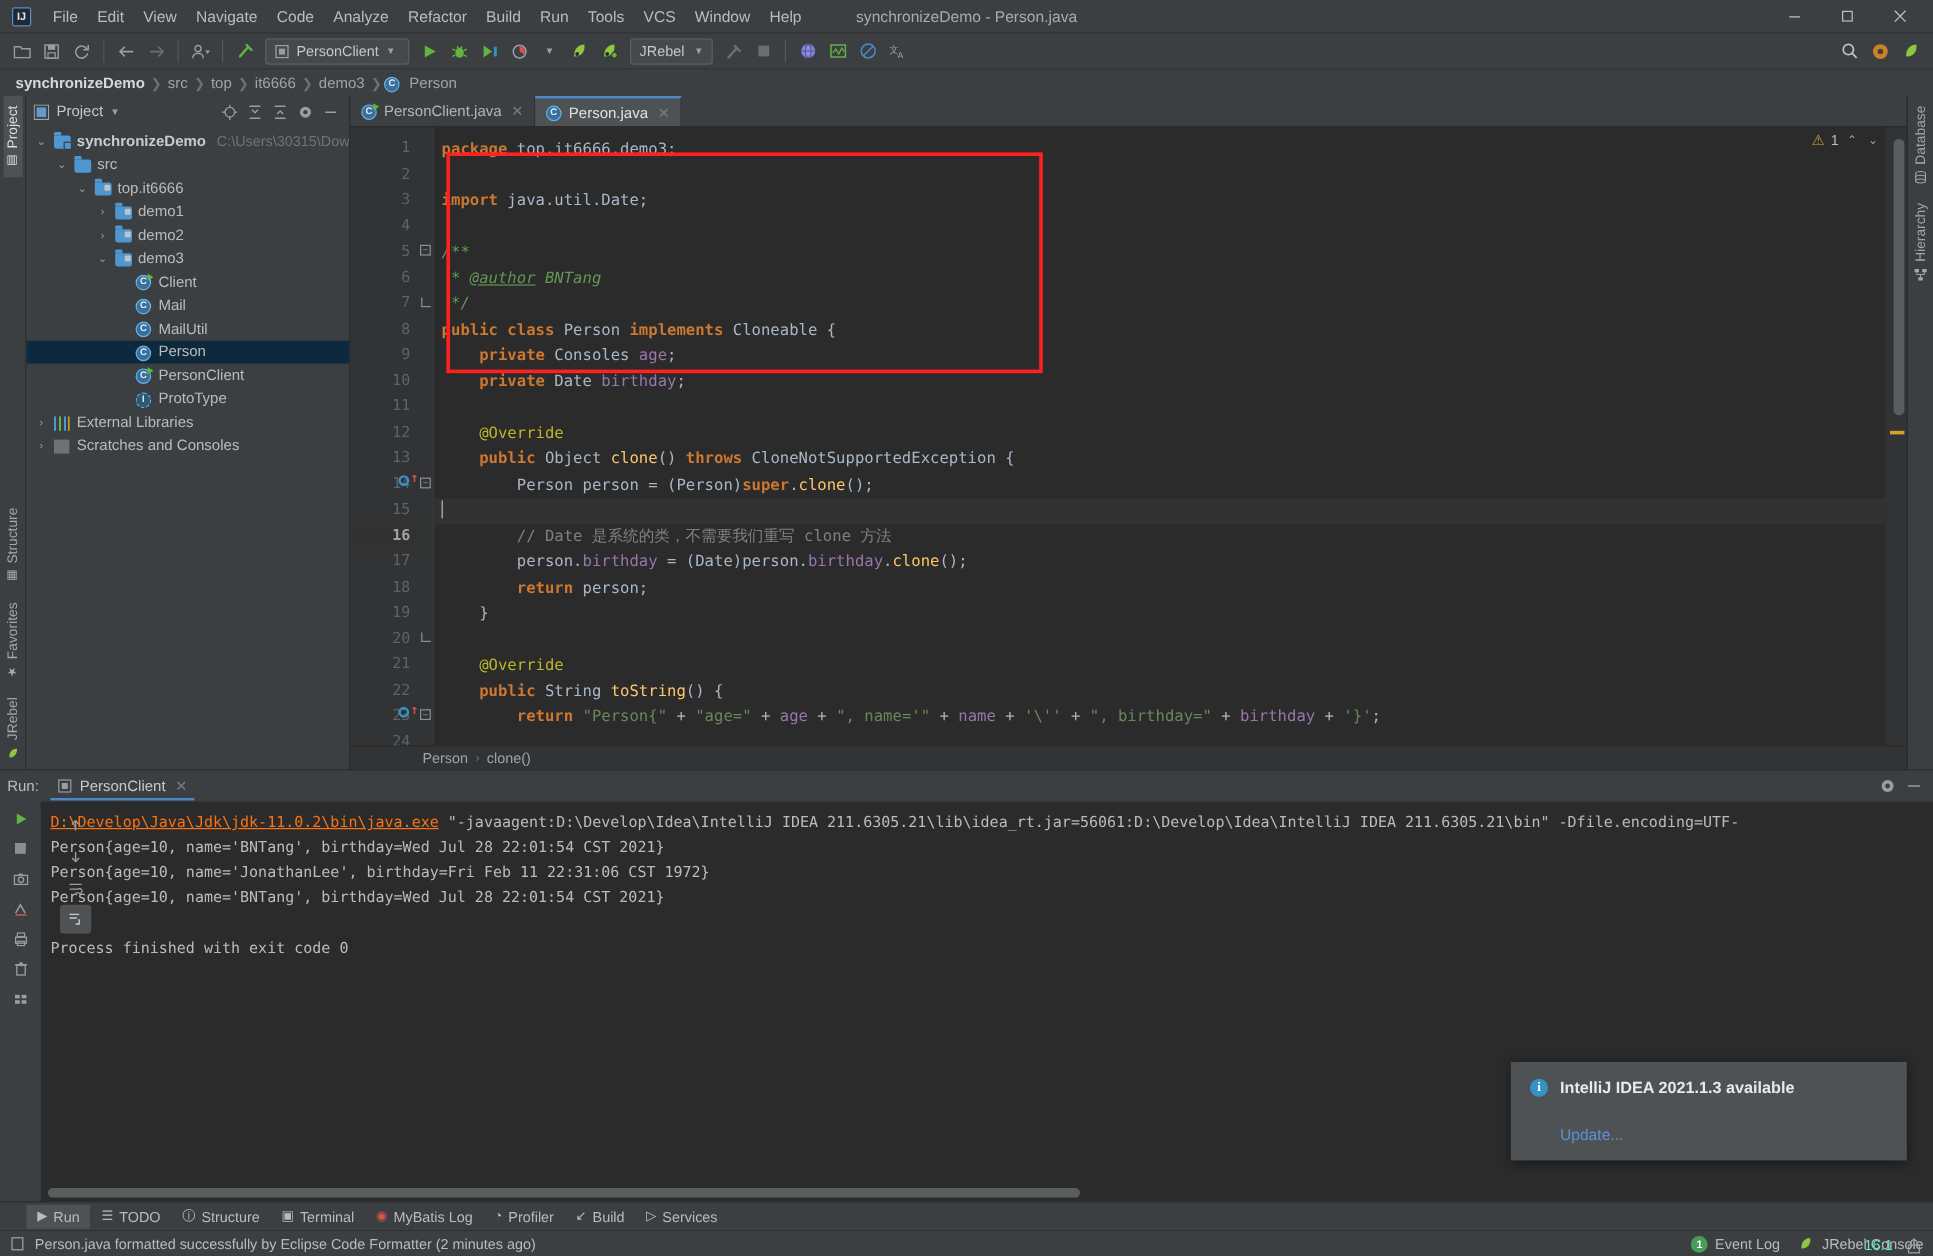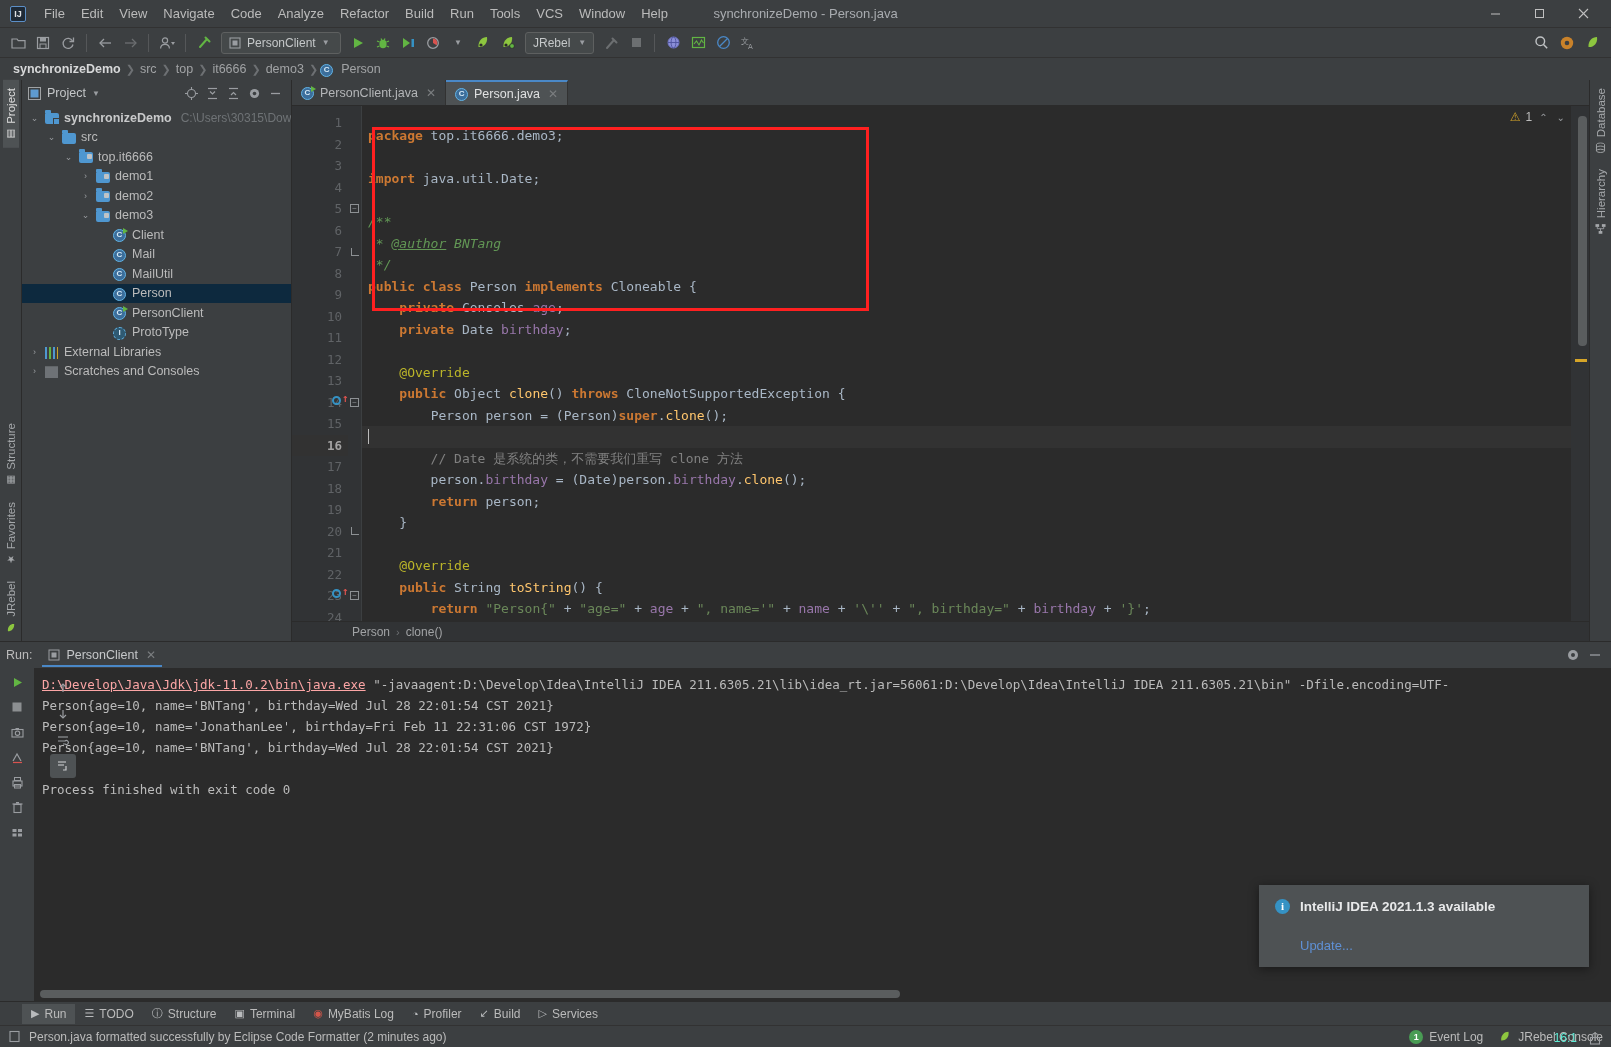--- a/index.html
+++ b/index.html
@@ -192,21 +192,21 @@
   .fold {
     height: 21.5px; display: flex; align-items: center; justify-content: center;
     color: #8d9194; font-size: 9px;
   }
   .fbox {
     width: 9px; height: 9px; border: 1px solid #8d9194; display: flex;
     align-items: center; justify-content: center; font-size: 8px; line-height: 7px; color: #8d9194;
   }
 
   .code {
-    flex: 1; position: relative; padding-top: 19px; overflow: hidden;
+    flex: 1; position: relative; padding-top: 8px; overflow: hidden;
     font-family: "DejaVu Sans Mono", monospace; font-size: 13px; background: #2b2b2b;
   }
   .cl {
     height: 21.5px; line-height: 21.5px; white-space: pre; padding-left: 6px; color: #a9b7c6;
   }
   .cl.cur { background: #323232; }
   .kw { color: #cc7832; font-weight: bold; }
   .str { color: #6a8759; }
   .cmt { color: #808080; }
   .doc { color: #629755; font-style: italic; }
@@ -270,21 +270,21 @@
   .r-btn {
     width: 26px; height: 24px; display: flex; align-items: center; justify-content: center;
     color: #9a9da1; font-size: 12px; border-radius: 3px;
   }
   .r-btn.on { background: #4e5254; }
   .console {
     flex: 1; background: #2b2b2b; padding: 6px 8px; overflow: hidden; position: relative;
     font-family: "DejaVu Sans Mono", monospace; font-size: 12.5px; color: #bbbbbb;
   }
   .conl { height: 21px; line-height: 21px; white-space: pre; }
-  .conlink { color: #fca5a5; text-decoration: underline; }
+  .conlink { color: #f97316; text-decoration: underline; }
   .hscroll {
     position: absolute; left: 6px; bottom: 3px; width: 860px; height: 8px;
     background: #5a5d5e; border-radius: 4px;
   }
 
   
   .tw-bar {
     height: 24px; background: #3c3f41; display: flex; align-items: center; flex: none;
     padding-left: 22px; gap: 0px; border-top: 1px solid #2b2b2b;
   }

